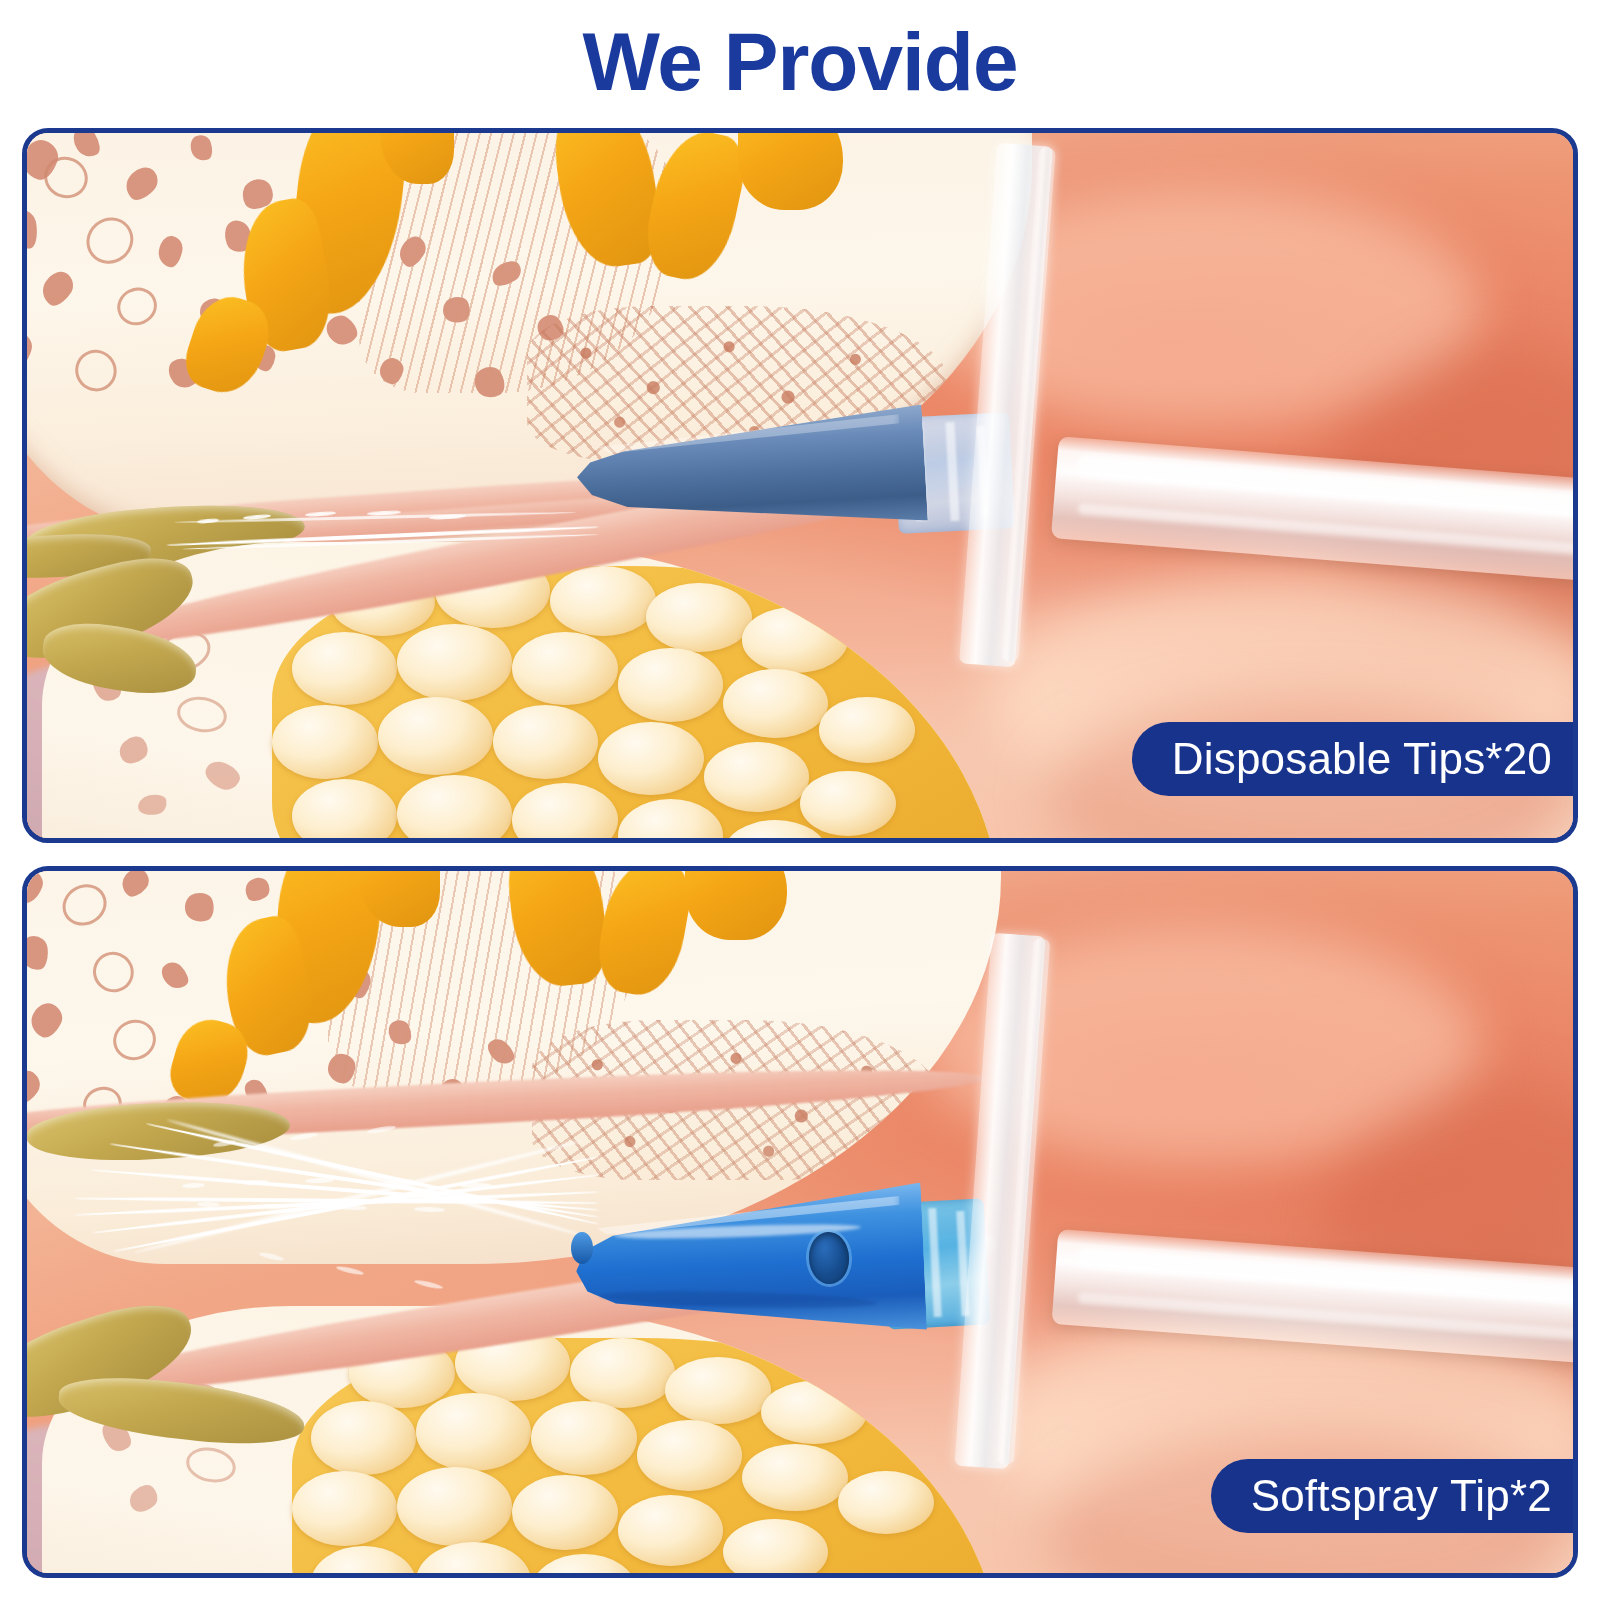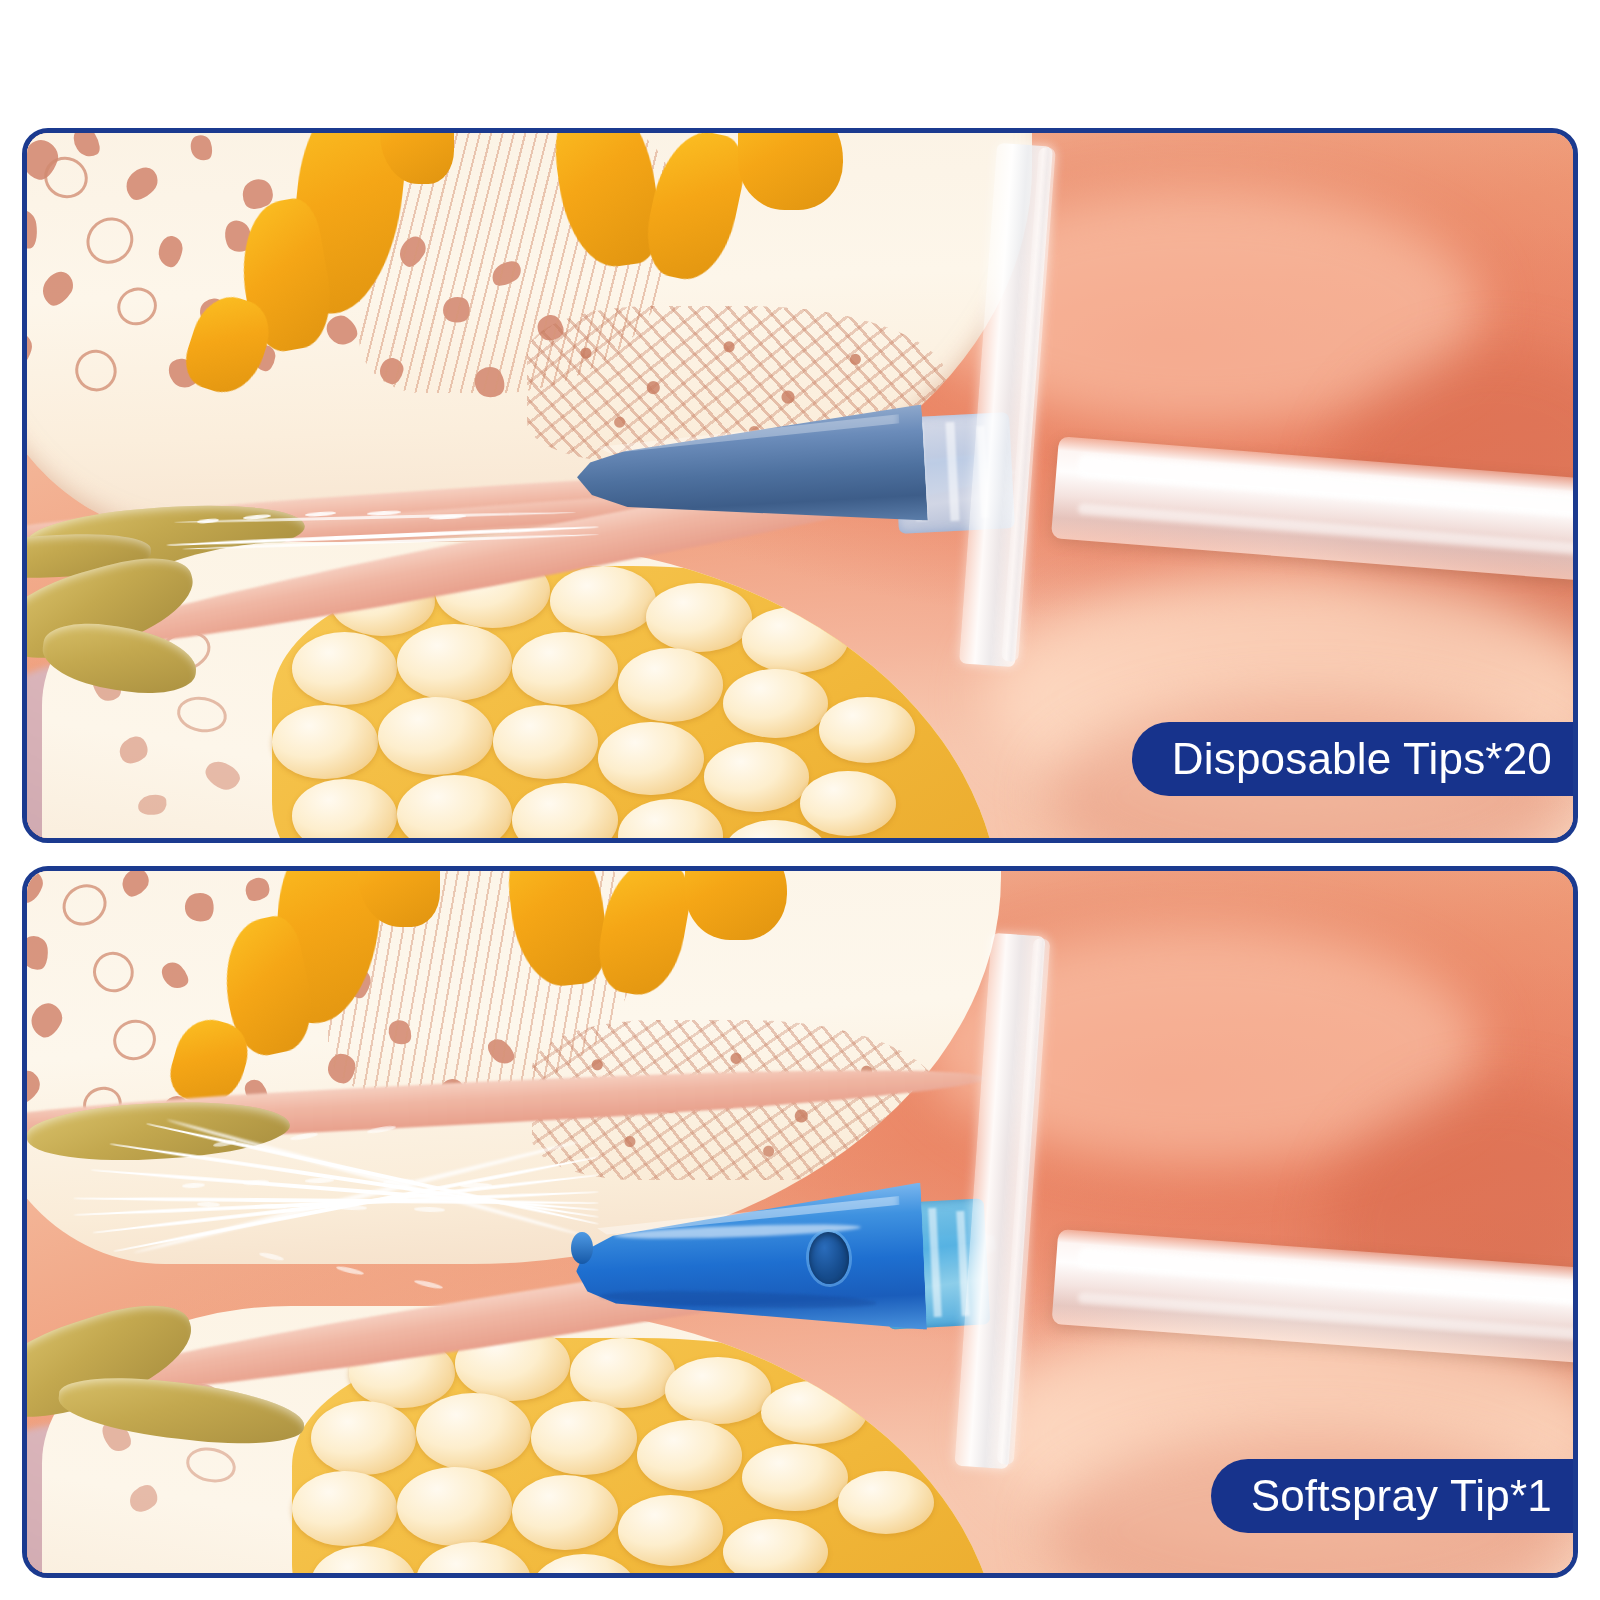--- a/index.html
+++ b/index.html
@@ -224,20 +224,21 @@
     letter-spacing:.2px;
   }
   #badge-1{right:-5px;bottom:42px;}
   #badge-2{right:-5px;bottom:40px;}
 </style>
 </head>
 <body>
 
 <div id="page">
 
+  <div class="title">We Provide</div>
 
   <div class="panel" id="panel-1">
     <div class="scene">
 
       <div class="bg-mouth"></div>
       <div class="fold fold-a"></div>
       <div class="fold fold-c"></div>
       <div class="fold fold-b"></div>
       <div class="fold fold-d"></div>
 
@@ -518,16 +519,16 @@
       <div class="tip-2-ridge" style="left:38%;top:50.5%;width:16%;height:1.6%;transform:rotate(-2deg);"></div>
       <div class="tip-2-groove" style="left:37%;top:60%;width:18%;height:2.2%;transform:rotate(1.5deg);"></div>
       <div class="tip-2-hole" style="left:50.6%;top:51.4%;width:2.6%;height:7.4%;transform:rotate(-3deg);"></div>
       <div class="tip-nose" style="left:35.2%;top:51.4%;width:1.4%;height:4.6%;background:linear-gradient(180deg,#4f9ae4,#1659a8);"></div>
 
       <div class="guard" style="left:61.2%;top:9%;width:3.5%;height:76%;transform:rotate(4deg);"></div>
       <div class="guard" style="left:63.9%;top:9.5%;width:1.1%;height:75%;transform:rotate(4deg);opacity:.65;"></div>
 
     </div>
 
-    <div class="badge" id="badge-2">Softspray Tip*1</div>
+    <div class="badge" id="badge-2">Softspray Tip*2</div>
   </div>
 
 </div>
 
 </body></html>

